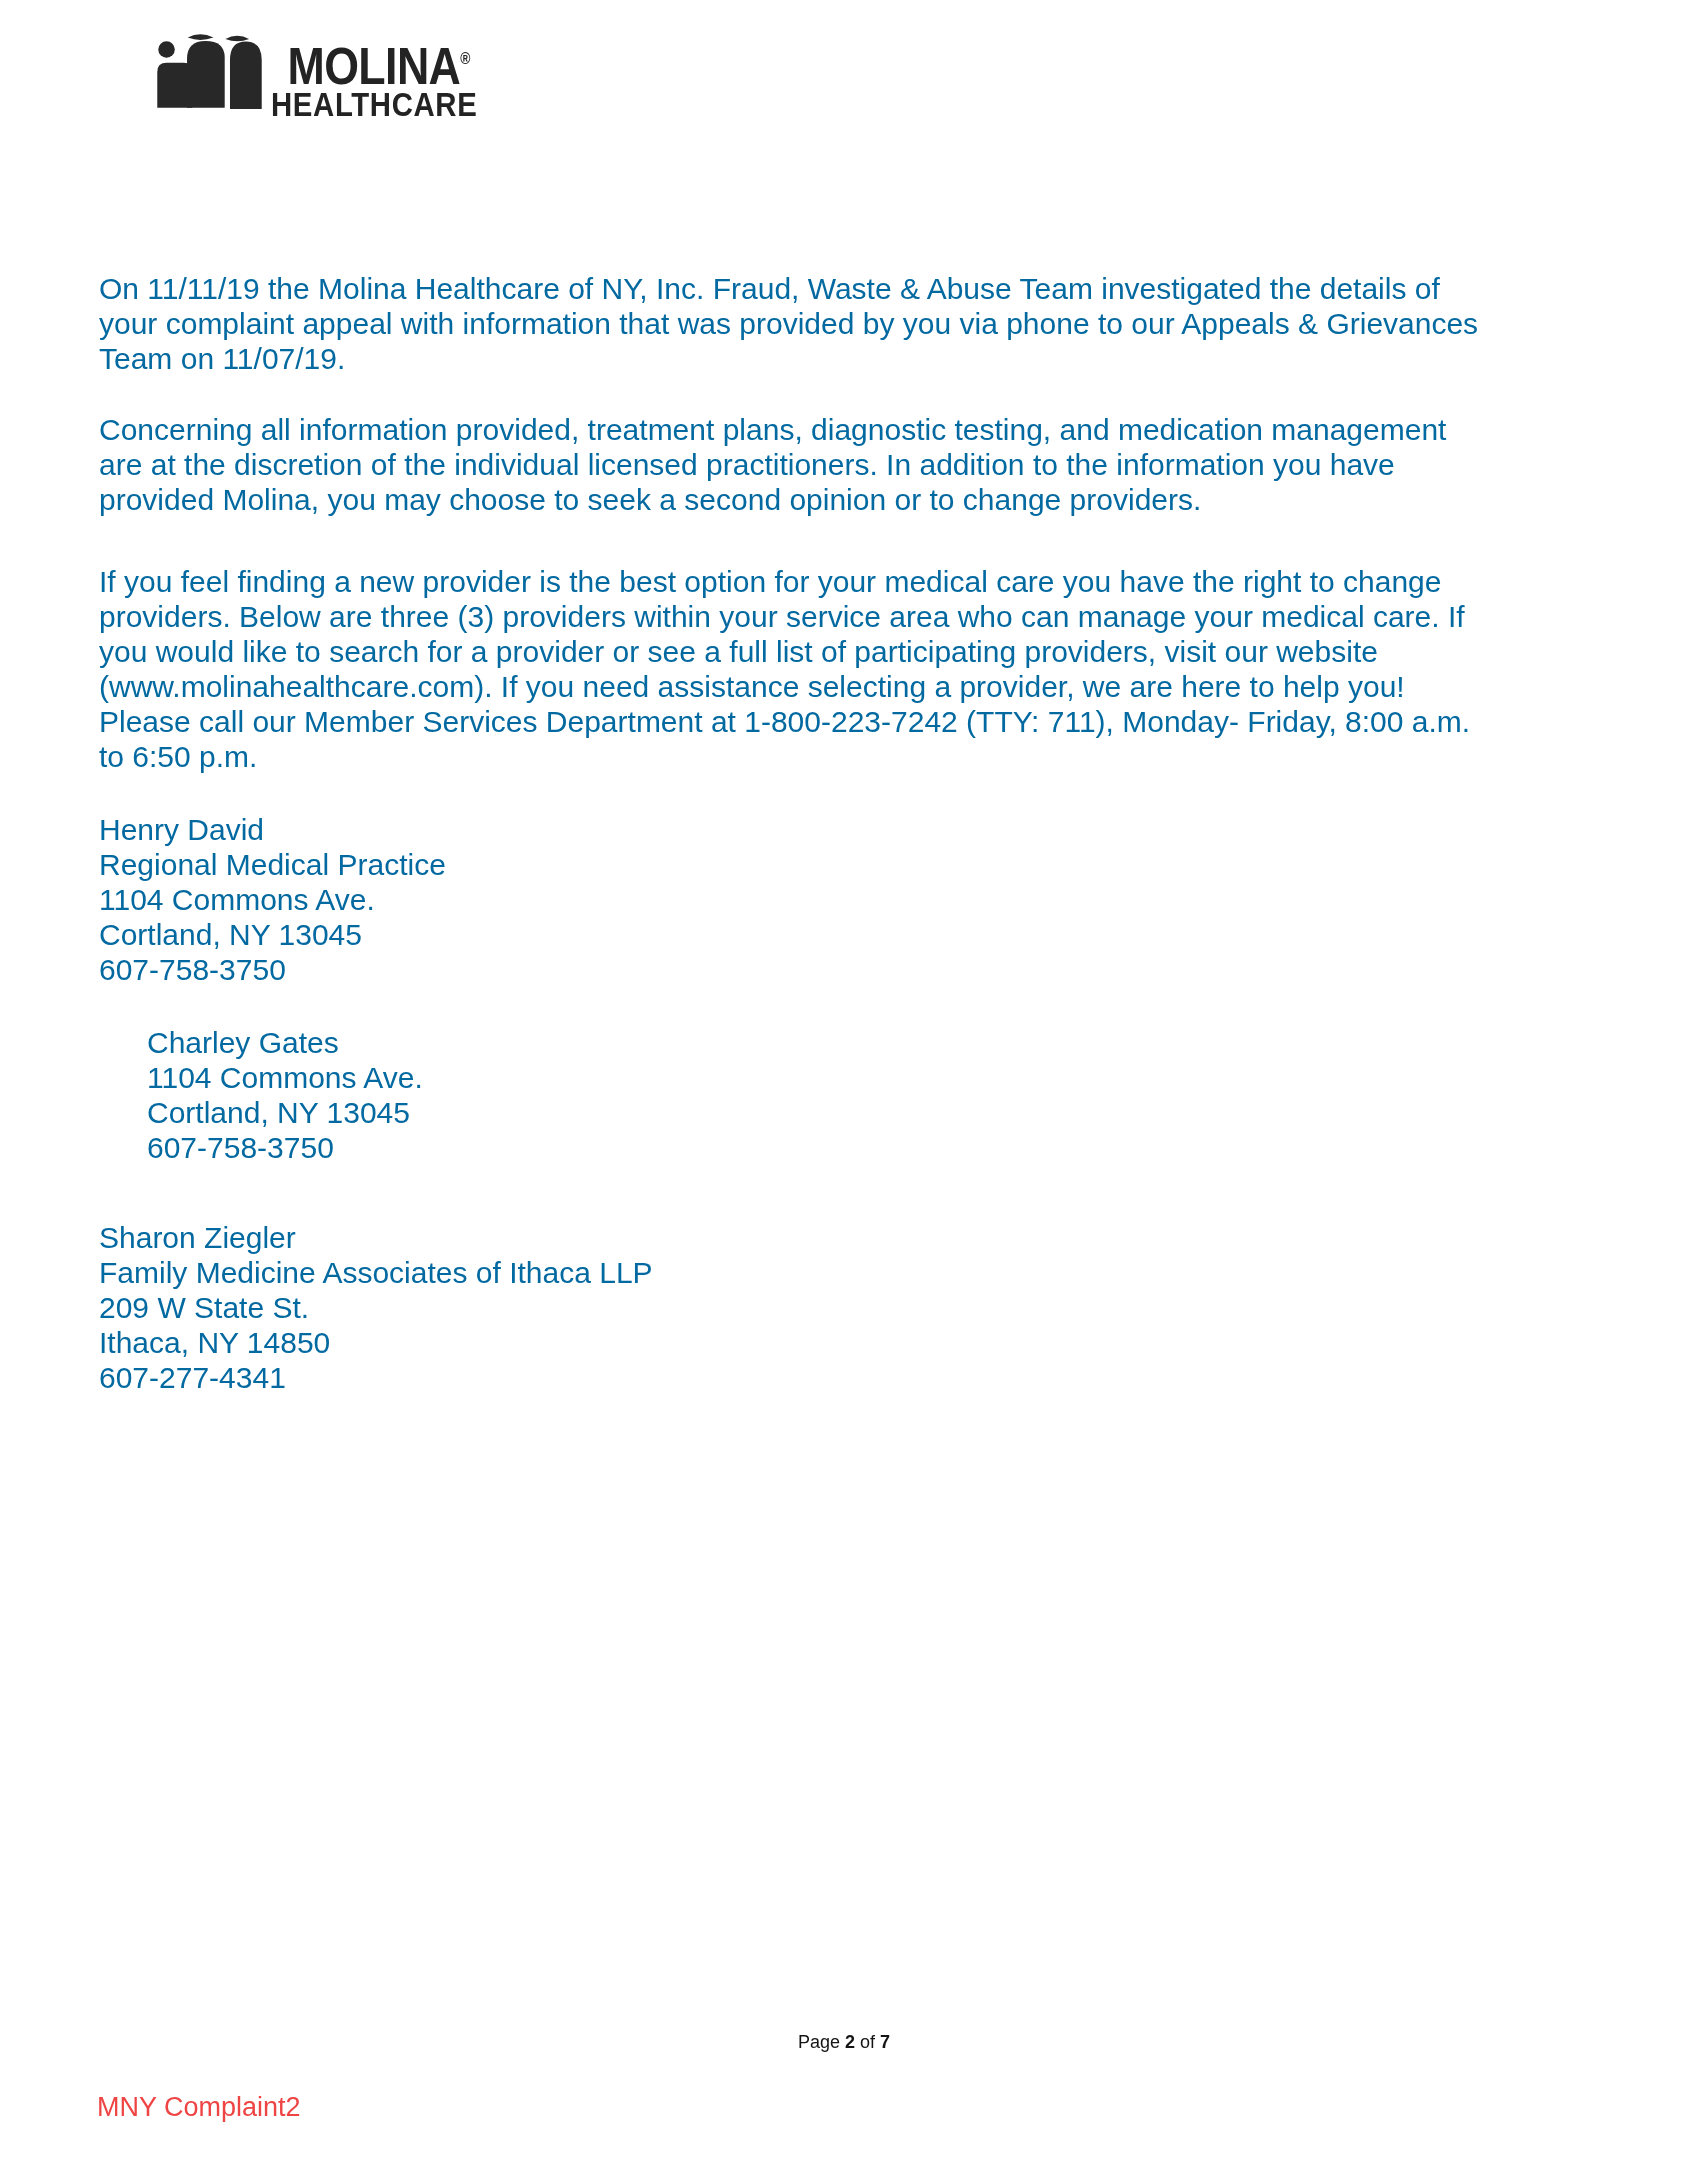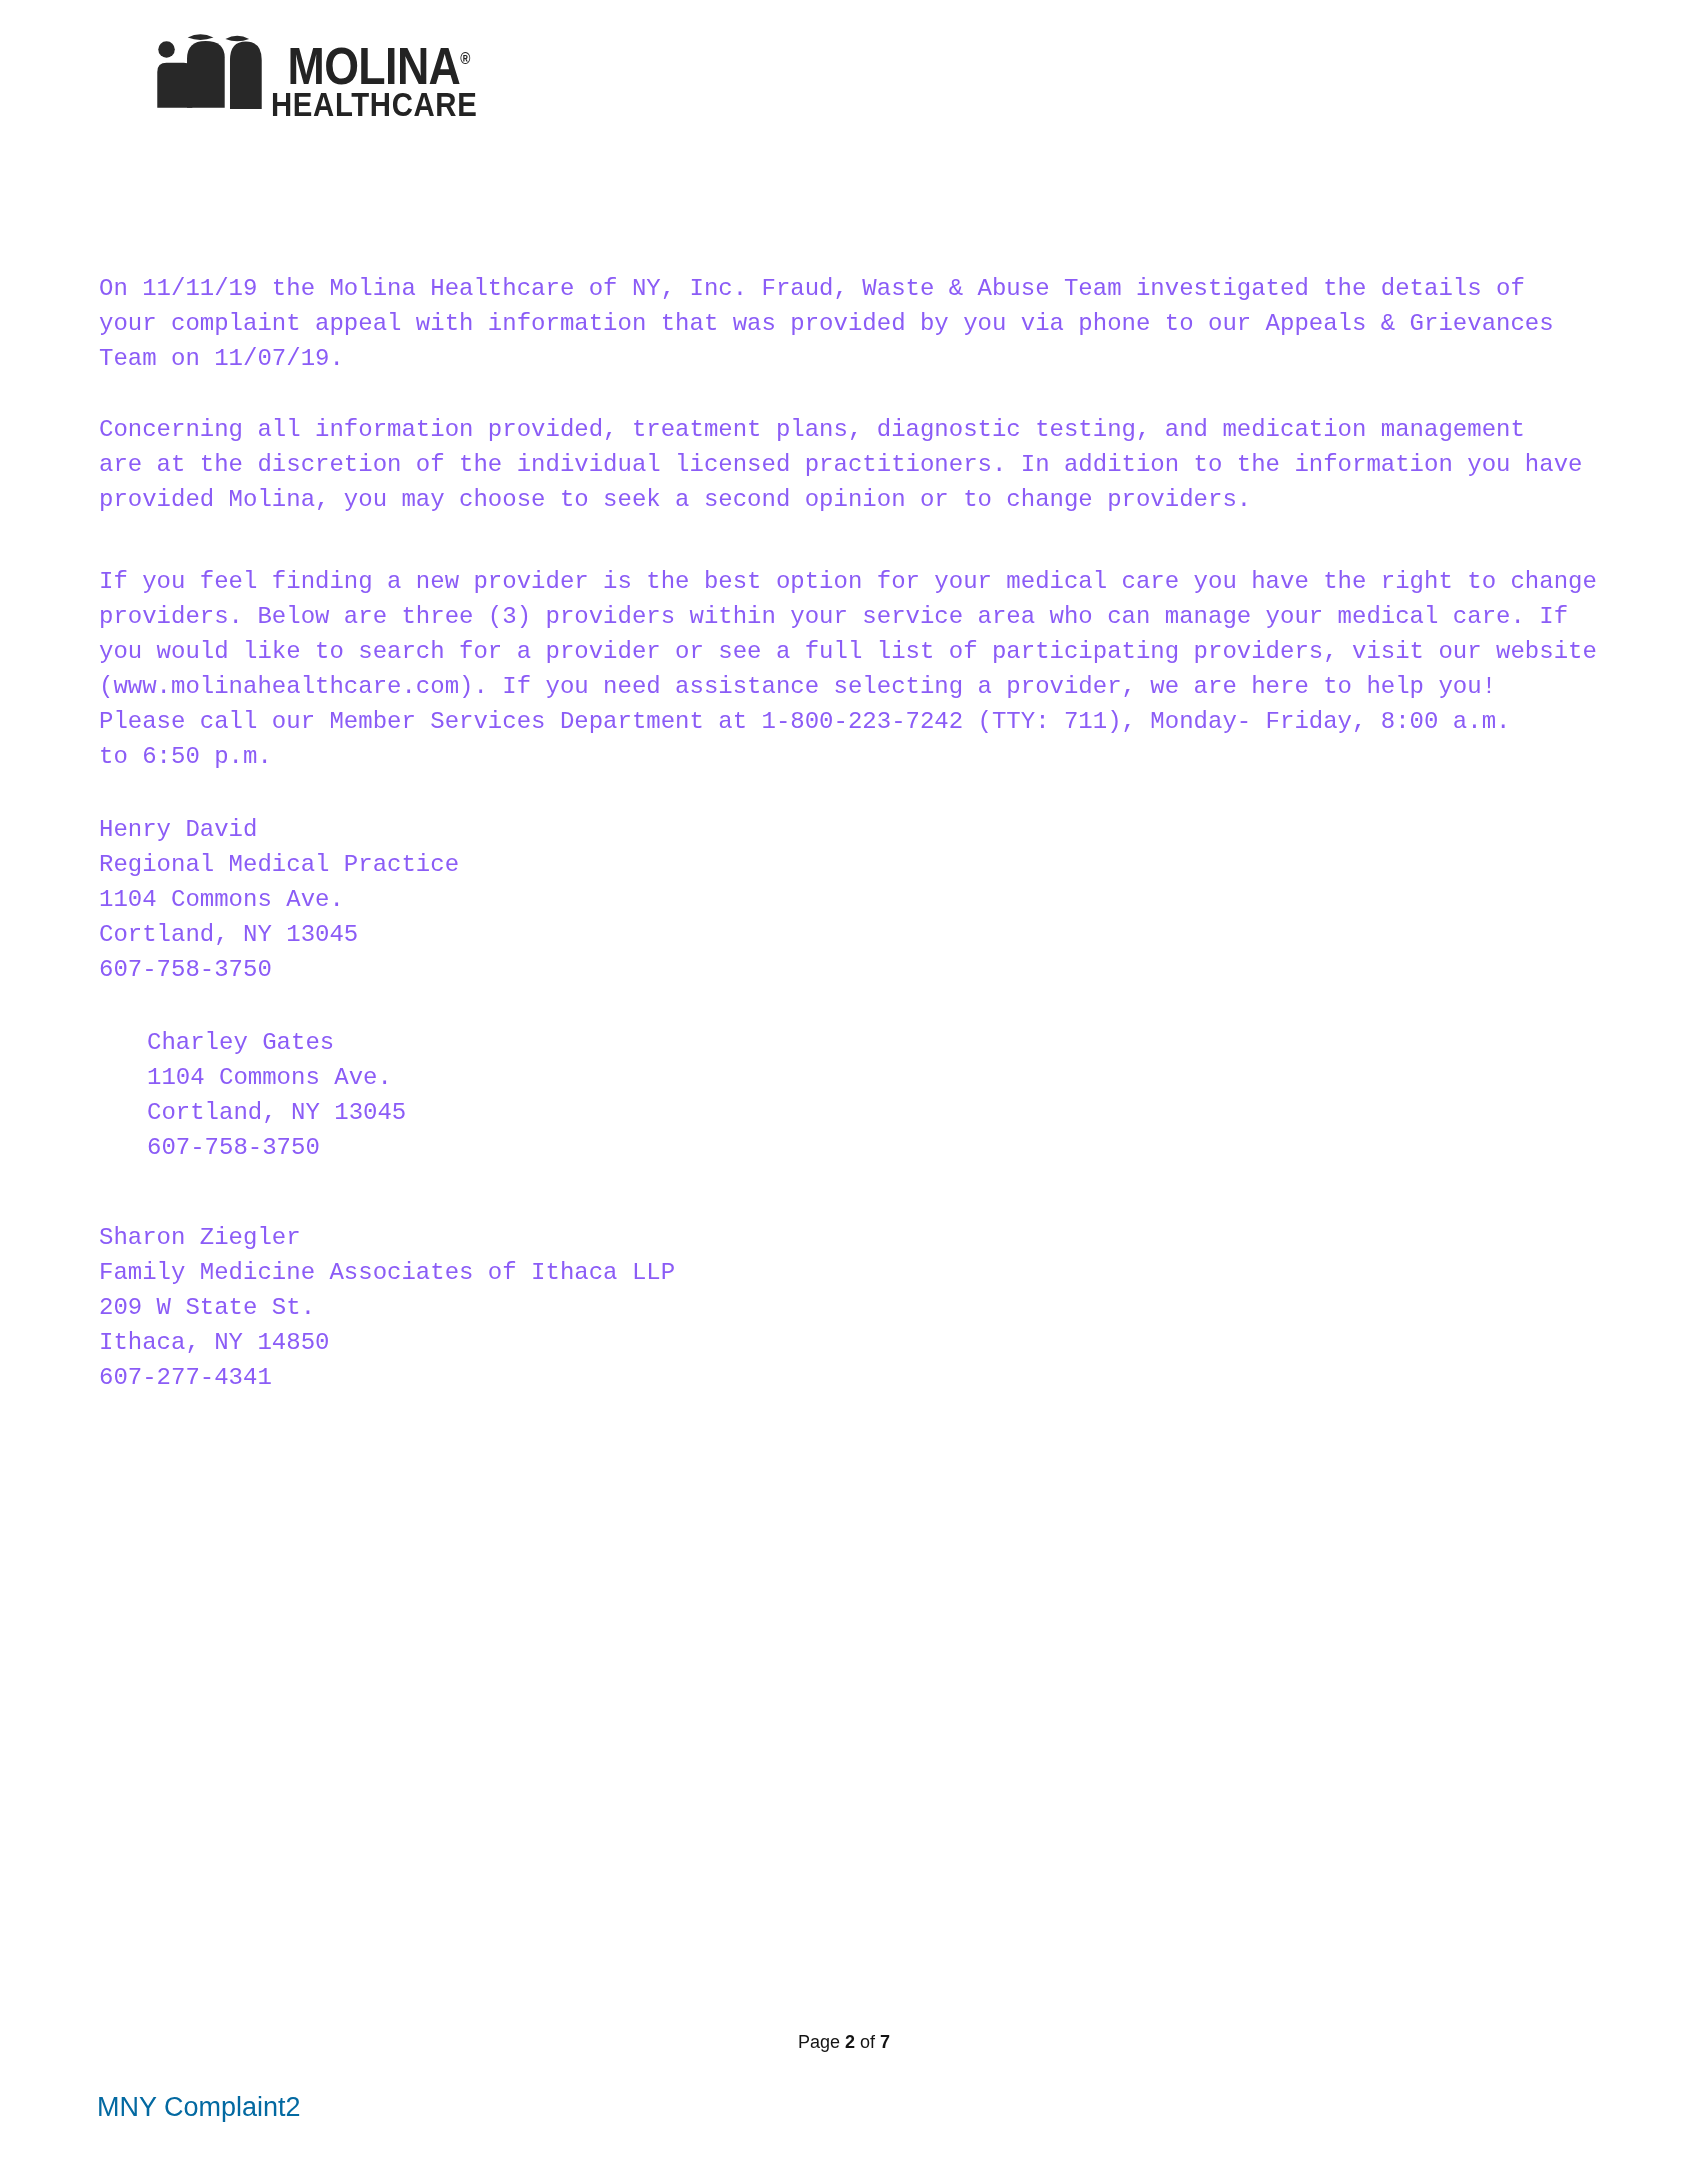--- a/index.html
+++ b/index.html
@@ -26,39 +26,39 @@
   .brand .reg { font-size: 16px; letter-spacing: 0; vertical-align: 20px; }
   .brand-sub {
     font-weight: bold; font-size: 33px; line-height: 28px; margin-top: 4px;
     letter-spacing: 0.7px; color: #232323;
     transform: scaleX(0.89); transform-origin: left top;
   }
 
   
   .content {
     position: absolute; left: 99px; top: 271px; width: 1542px;
-    font-size: 24px; line-height: 35px; color: #8b5cf6; font-family: Liberation Mono, monospace;
+    font-size: 30px; line-height: 35px; color: #0369a1;
   }
   .para, .provider-block { margin: 0; }
   .line { white-space: nowrap; }
   .p2 { margin-top: 36px; }
   .p3 { margin-top: 47px; }
   .pb1 { margin-top: 38px; }
   .pb2 { margin-top: 38px; margin-left: 48px; }
   .pb3 { margin-top: 55px; }
 
   
   .footer-page {
     position: absolute; left: 0; top: 2028px; width: 1688px;
     text-align: center; font-size: 18px; line-height: 29px; color: #141414;
   }
   .footer-page .b { font-weight: bold; }
   .footer-doc {
     position: absolute; left: 97px; top: 2091px;
-    font-size: 27px; line-height: 32px; color: #0369a1;
+    font-size: 27px; line-height: 32px; color: #ef4444;
   }
 </style>
 </head>
 <body>
 
 <div class="page">
 
   <div class="logo">
     <svg width="105" height="78" viewBox="0 0 158 118" xmlns="http://www.w3.org/2000/svg" aria-hidden="true">
       <g fill="#282828">

